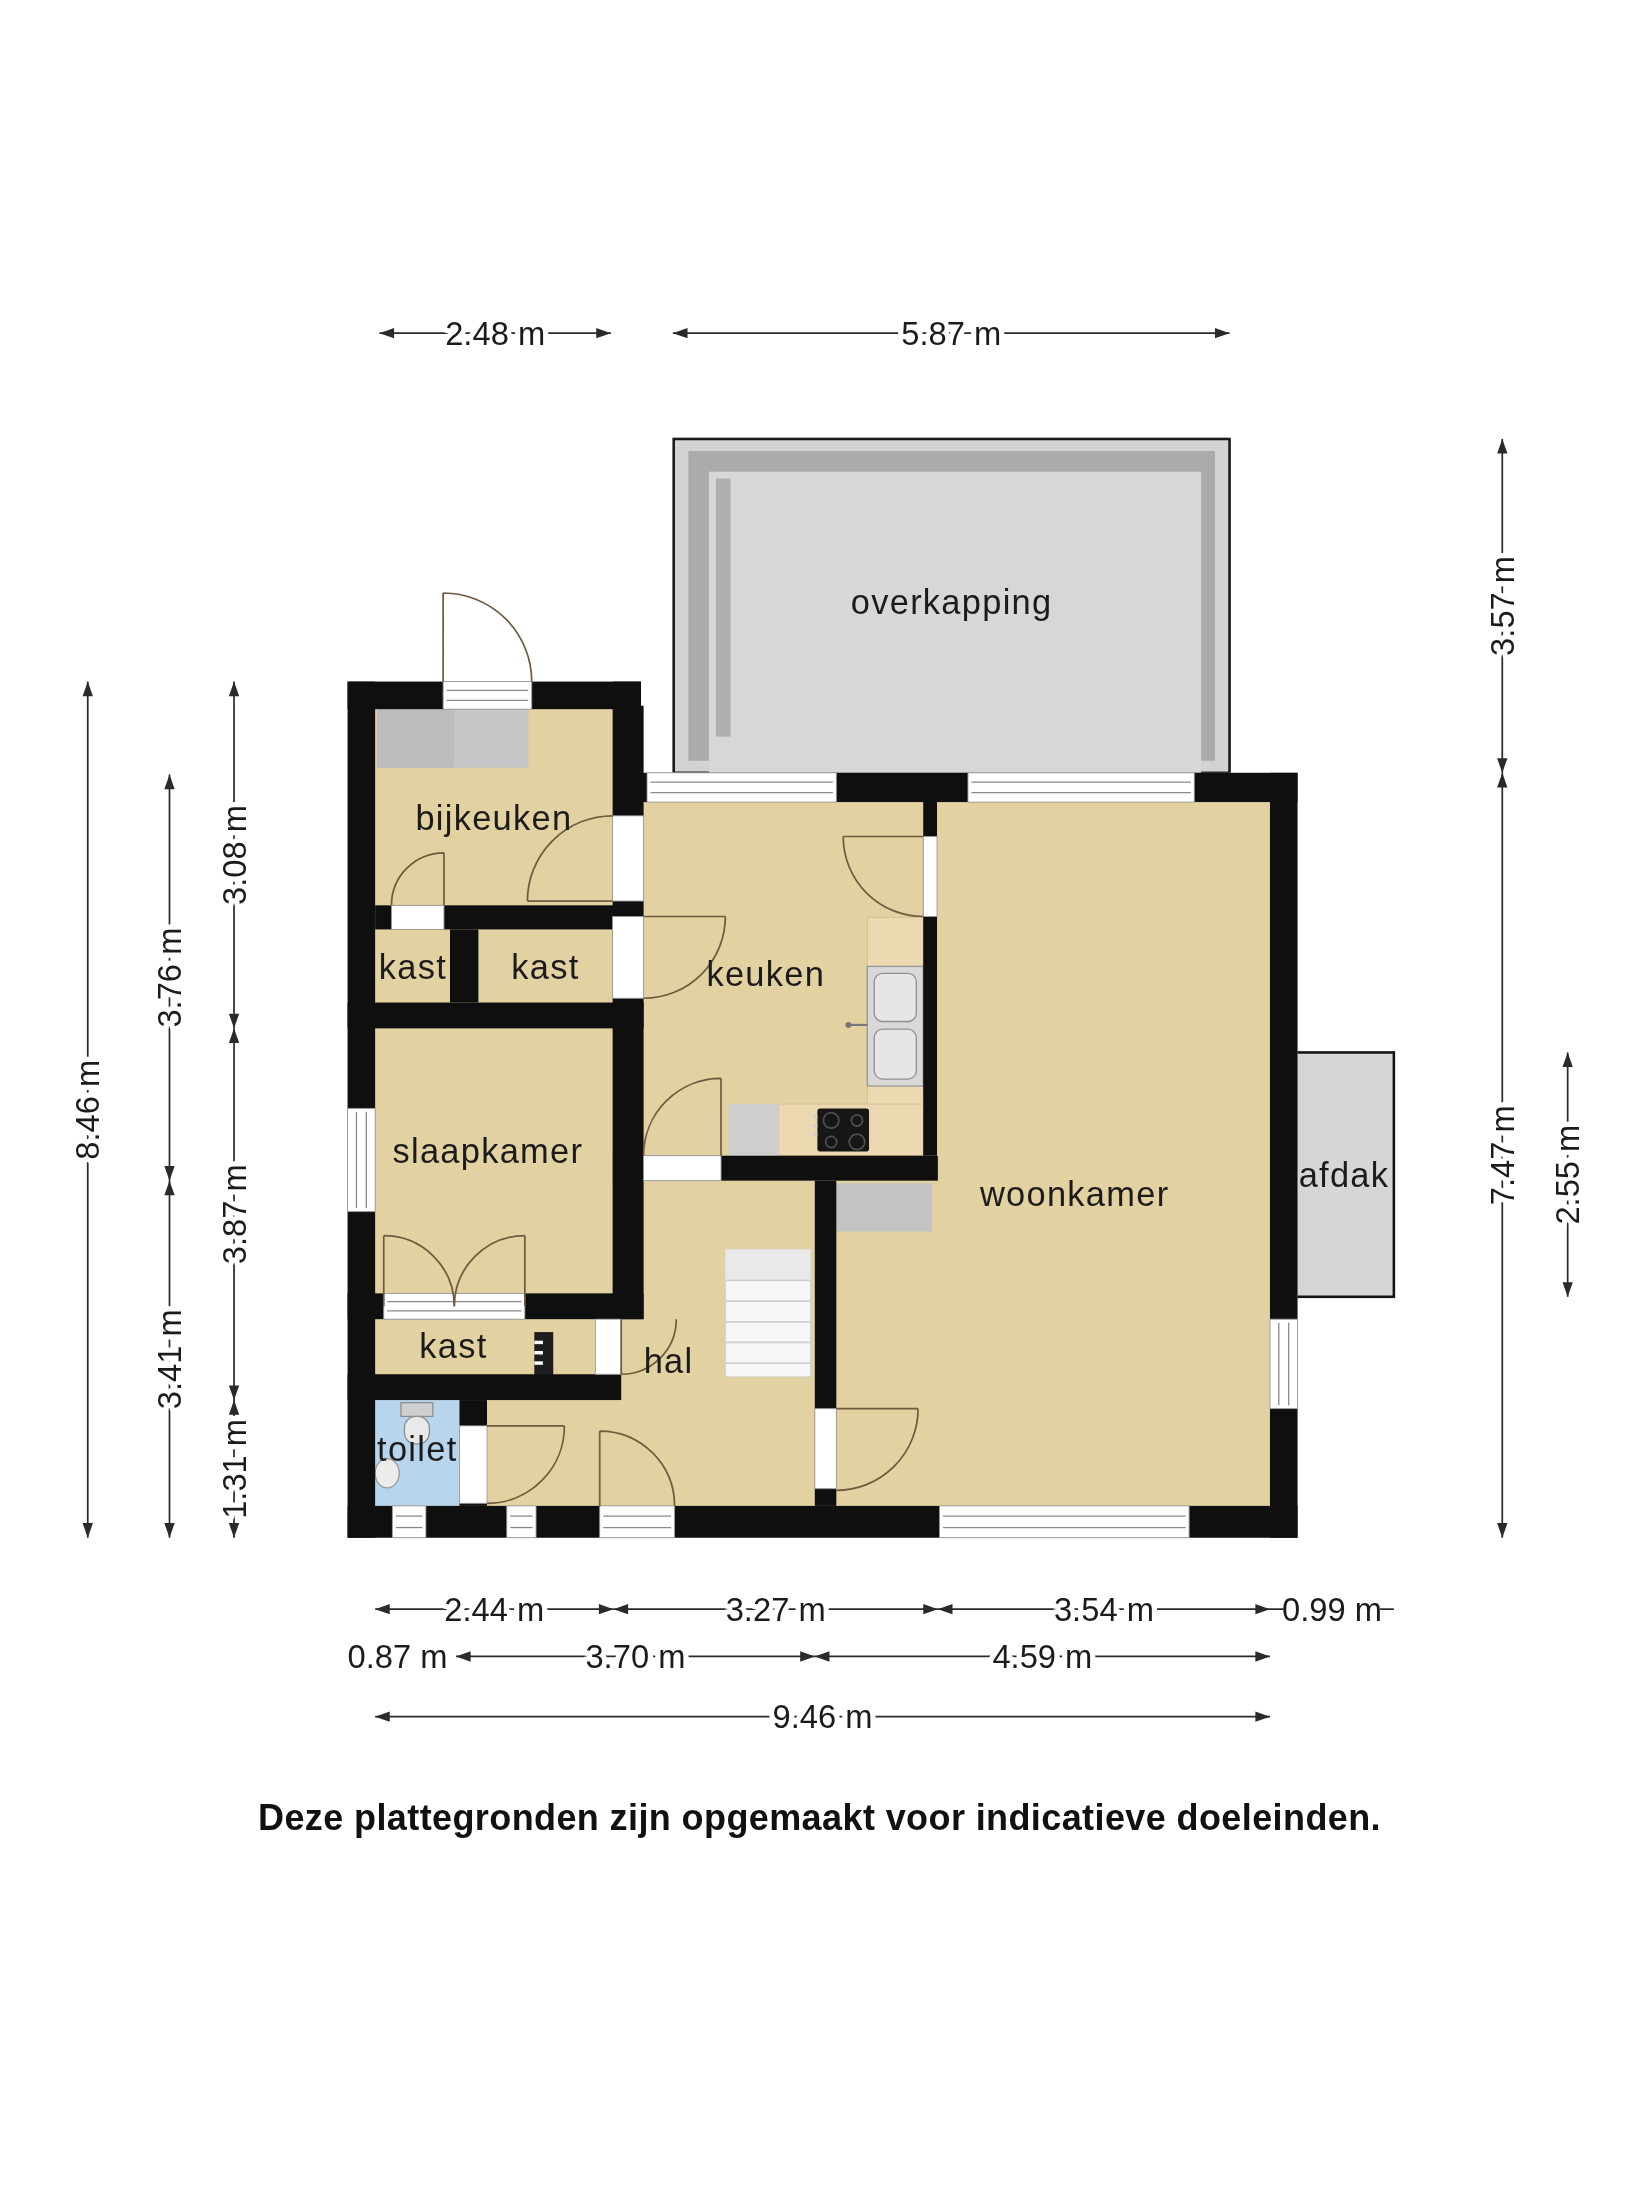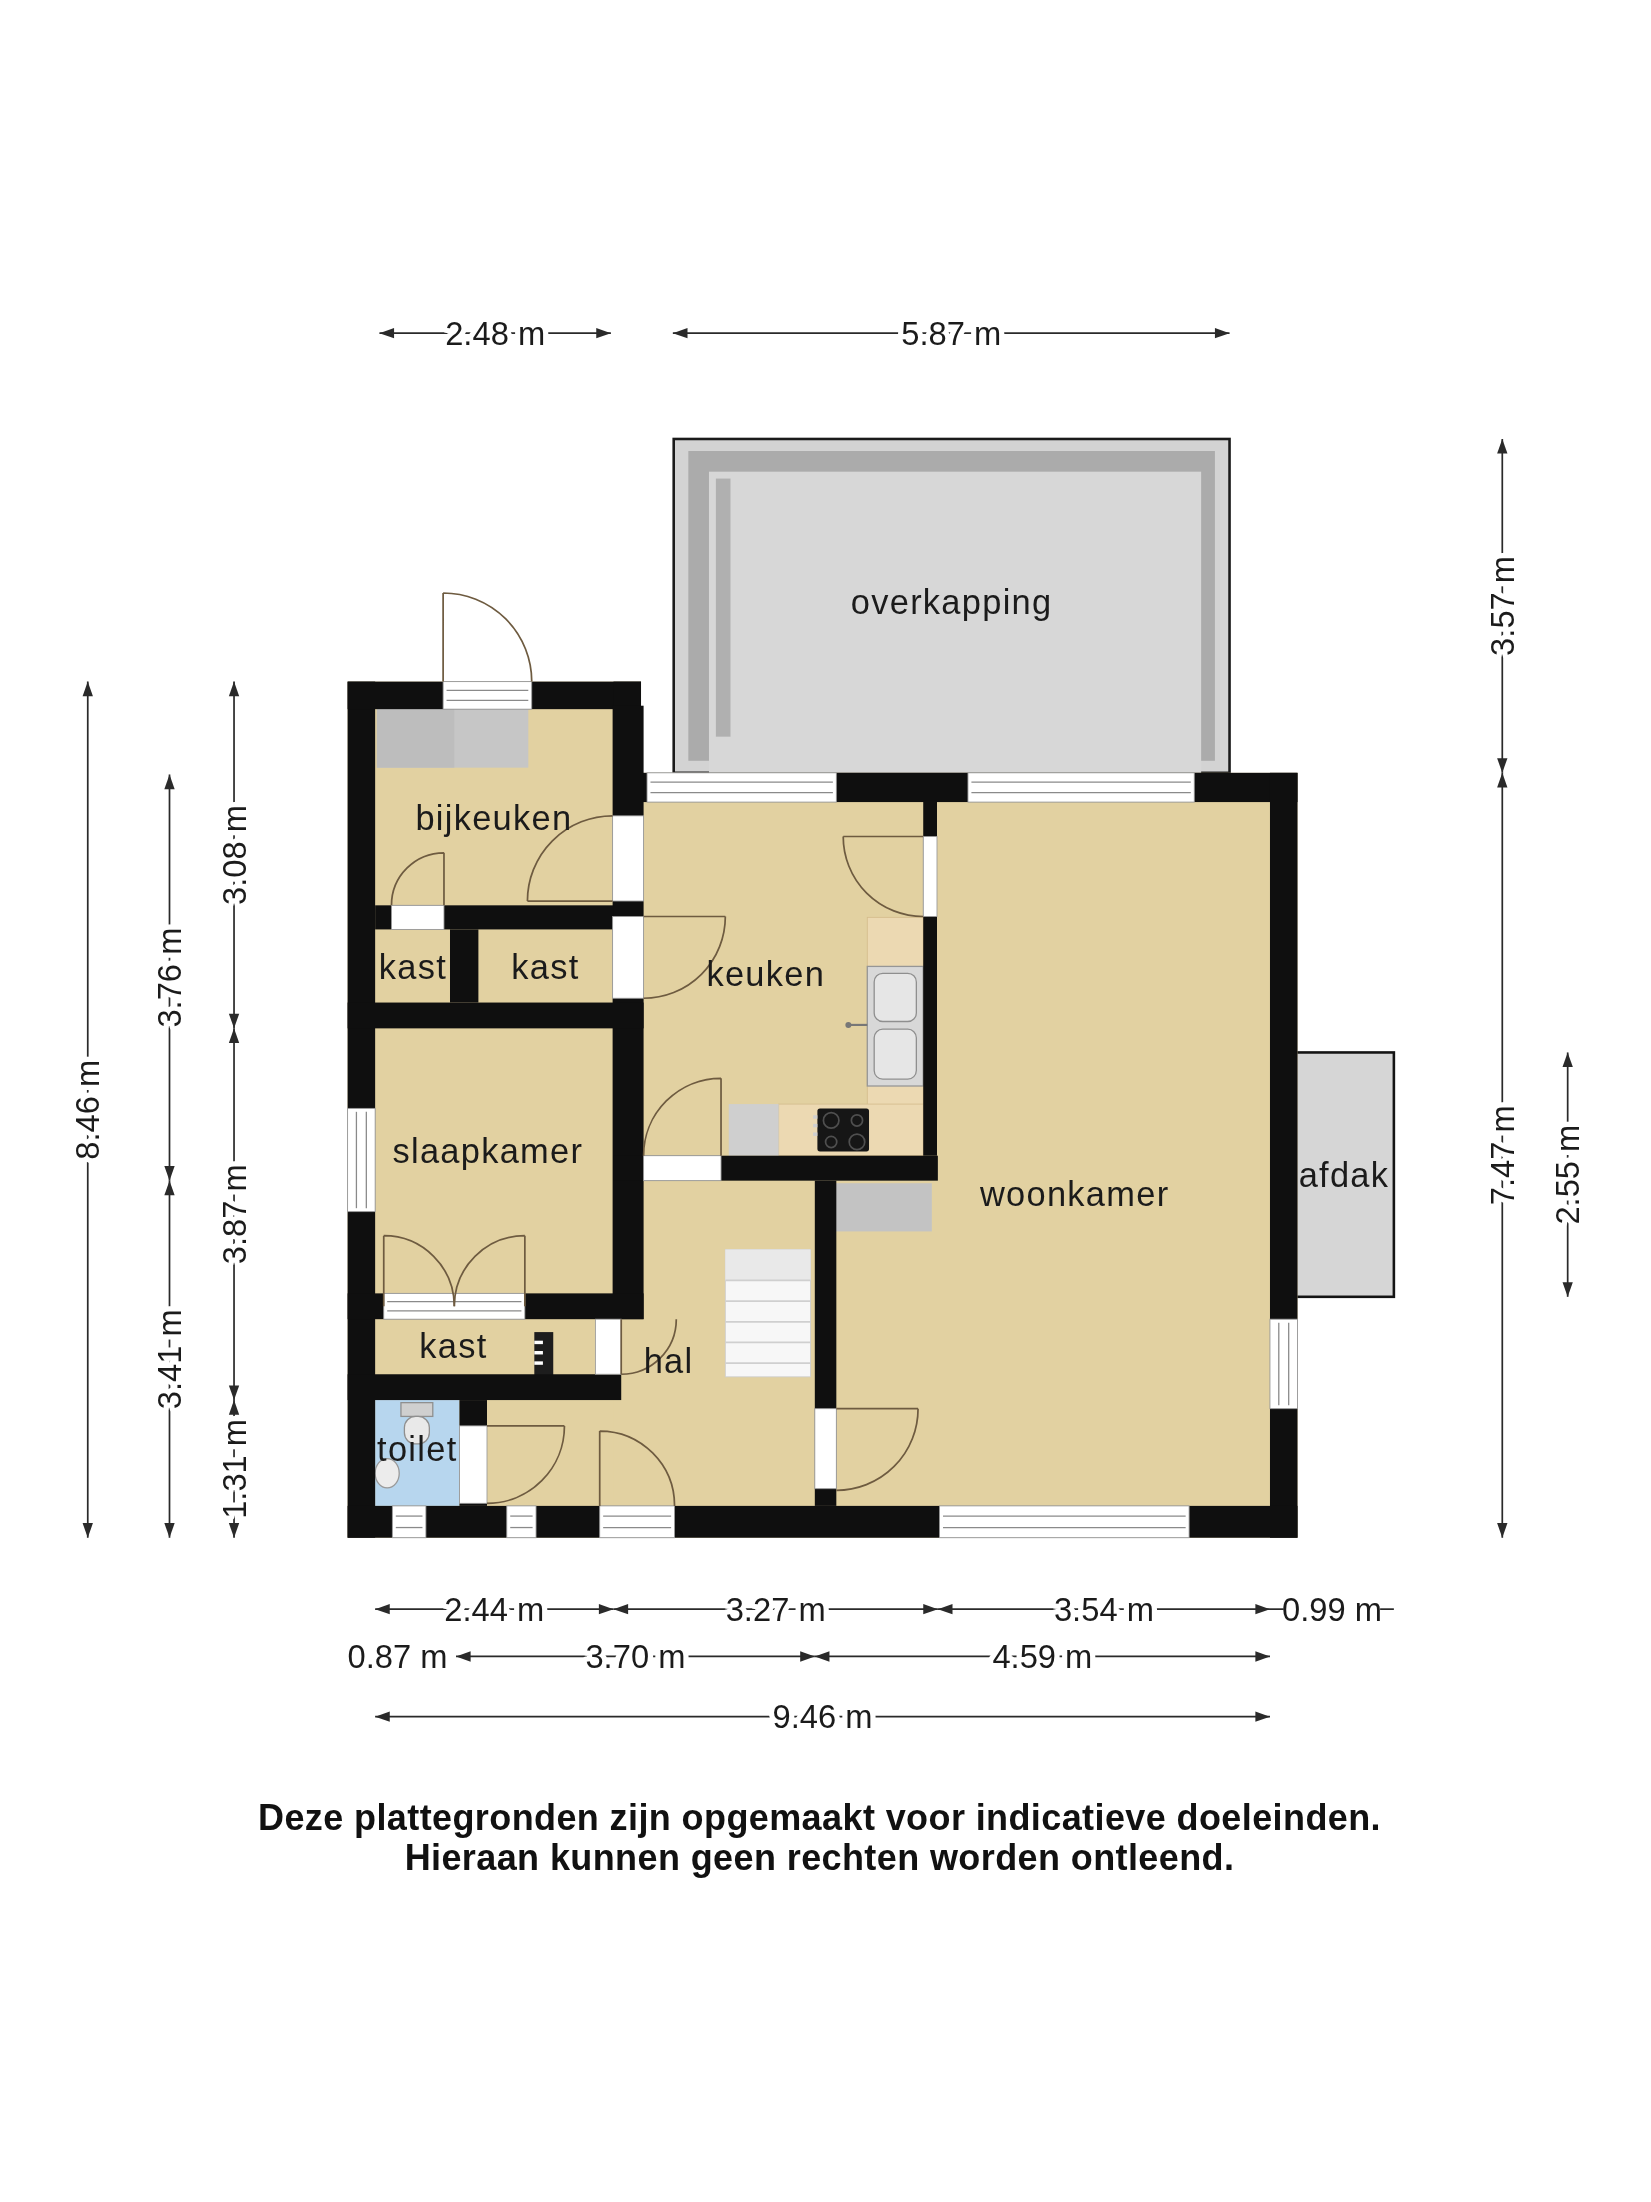--- a/index.html
+++ b/index.html
@@ -201,16 +201,15 @@
       <path d="M436,1995 L453,1989 L453,2001 Z" fill="#2a2a2a"></path>
       <path d="M1476,1995 L1459,1989 L1459,2001 Z" fill="#2a2a2a"></path>
       <text x="956" y="1995" text-anchor="middle" dominant-baseline="central" font-size="38" fill="#1b1b1b" stroke="#ffffff" stroke-width="12" paint-order="stroke" stroke-linejoin="round">9.46 m</text>
       <text x="462" y="1925" text-anchor="middle" dominant-baseline="central" font-size="38" fill="#1b1b1b" stroke="#ffffff" stroke-width="12" paint-order="stroke" stroke-linejoin="round">0.87 m</text>
       <text x="1548" y="1870" text-anchor="middle" dominant-baseline="central" font-size="38" fill="#1b1b1b" stroke="#ffffff" stroke-width="12" paint-order="stroke" stroke-linejoin="round">0.99 m</text>
       <line x1="1476" y1="1870" x2="1492" y2="1870" stroke="#2a2a2a" stroke-width="2"></line>
       <line x1="1604" y1="1870" x2="1620" y2="1870" stroke="#2a2a2a" stroke-width="2"></line>
     </svg>
   <div id="disclaimer">
     <div>Deze plattegronden zijn opgemaakt voor indicatieve doeleinden.</div>
-    <div>Hieraan kunnen geen rechten worden ontleend.</div>
   </div>
 </div>
 
 
 </body></html>

